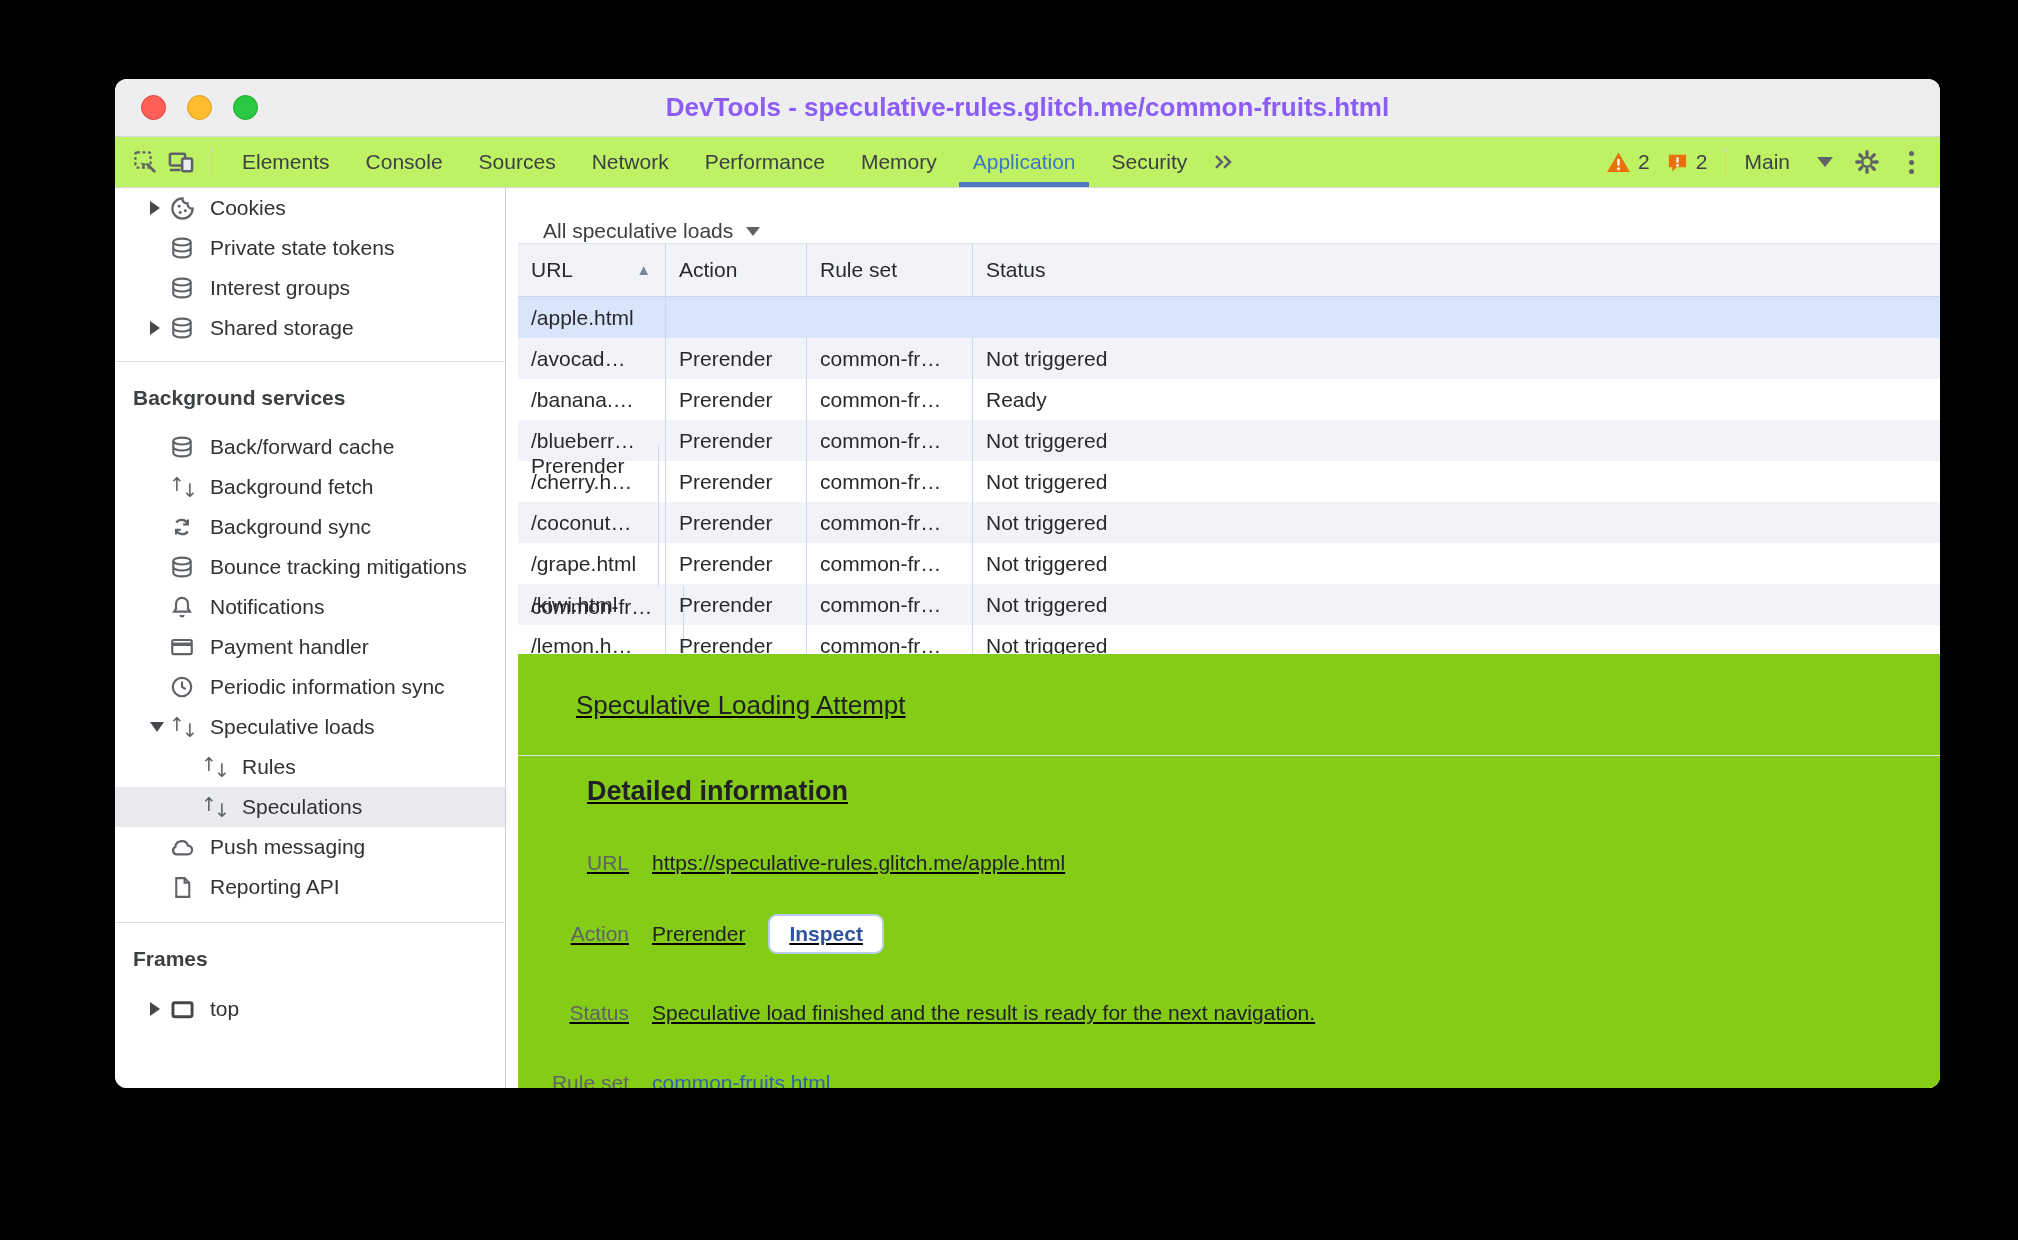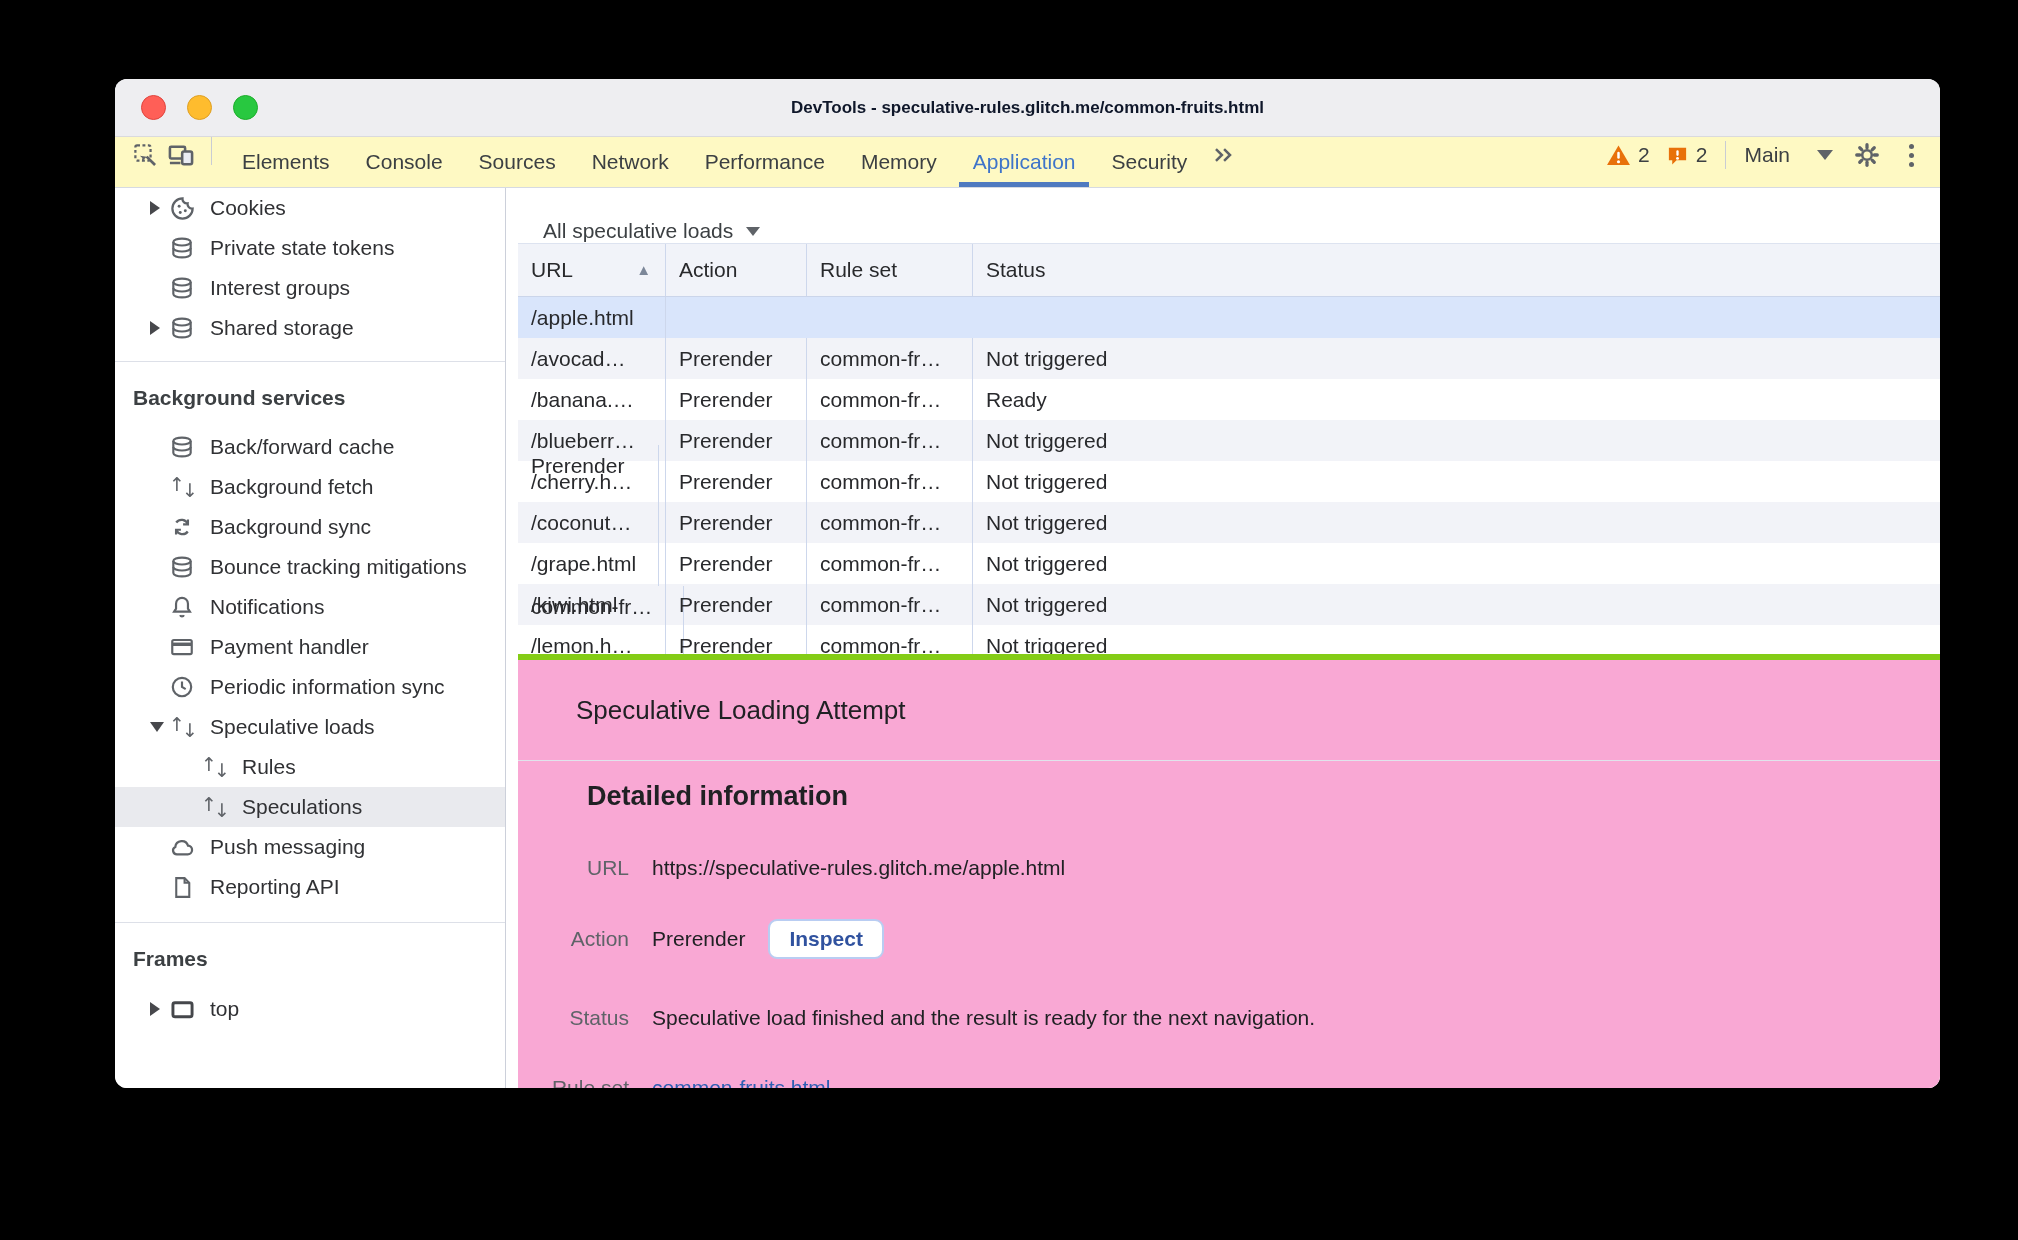--- a/index.html
+++ b/index.html
@@ -9,24 +9,24 @@
           border-radius:12px;overflow:hidden;box-shadow:0 25px 70px rgba(0,0,0,.55);
           display:flex;flex-direction:column;}
   
   .titlebar{position:relative;height:57px;flex:0 0 57px;background:#eeeef1;
             border-bottom:1px solid #dadadd;display:flex;align-items:center;justify-content:center;}
   .lights{position:absolute;left:26px;top:0;height:100%;display:flex;align-items:center;gap:21px;}
   .light{width:23px;height:23px;border-radius:50%;}
   .light.red{background:#ff5f57;border:1px solid #e0443e;}
   .light.yellow{background:#febc2e;border:1px solid #de9f23;}
   .light.green{background:#28c840;border:1px solid #1dad2b;}
-  .win-title{font-size:17px;font-weight:700;color:#0f172a;}
+  .win-title{font-size:26px;font-weight:700;color:#8b5cf6;}
   
-  .tabbar{height:50px;flex:0 0 50px;background:#fef9c3;border-bottom:1px solid #d6dae2;
-          display:flex;align-items:flex-start;color:#3c4043;}
+  .tabbar{height:50px;flex:0 0 50px;background:#bef264;border-bottom:1px solid #d6dae2;
+          display:flex;align-items:center;color:#3c4043;}
   .tb-iconbtn{width:36px;height:36px;display:flex;align-items:center;justify-content:center;flex:0 0 auto;}
   .tb-iconbtn:first-child{margin-left:12px;}
   .tb-sep{width:1px;height:28px;background:#c9ccd4;margin:0 12px;flex:0 0 auto;}
   .tab{position:relative;height:50px;line-height:50px;padding:0 18px;font-size:21px;cursor:default;flex:0 0 auto;}
   .tab.active{color:#3e74c9;}
   .tab.active .underline{position:absolute;left:4px;right:4px;bottom:0;height:5px;background:#4f7ac0;}
   .tb-right{margin-left:auto;display:flex;align-items:center;padding-right:18px;gap:16px;}
   .badge{display:flex;align-items:center;gap:7px;font-size:21px;color:#3c4043;}
   .main-select{display:flex;align-items:center;gap:27px;font-size:21px;color:#3c4043;}
   .caret-down{width:0;height:0;border-left:8px solid transparent;border-right:8px solid transparent;
@@ -58,21 +58,21 @@
   .g-head{height:52px;line-height:52px;background:#f1f3f9;border-bottom:1px solid #cbd5ea;}
   .g-cell{padding-left:13px;border-right:1px solid #cdd7ec;overflow:hidden;white-space:nowrap;box-sizing:border-box;position:relative;}
   .c-url{width:148px;flex:0 0 148px;} .c-action{width:141px;flex:0 0 141px;}
   .c-rule{width:166px;flex:0 0 166px;} .c-status{flex:1;border-right:none;}
   .g-row.stripe{background:#f2f3f8;}
   .g-row.selected{background:#d9e5fb;flex-direction:column;}
   .sort-arrow{position:absolute;right:14px;top:0;font-size:15px;color:#7c8799;}
   .focus-ring{position:absolute;left:-3px;right:5px;top:1px;bottom:1px;border:3px solid #3760ae;
               border-radius:8px;pointer-events:none;}
   
-  .details{flex:1;border-top:6px solid #84cc16;background:#f9a8d4;overflow:hidden;}
+  .details{flex:1;border-top:1px solid #84cc16;background:#84cc16;overflow:hidden;text-decoration:underline;}
   .d-header{height:100px;display:flex;align-items:center;padding-left:58px;
             border-bottom:1px solid #e0e3ec;font-size:26px;color:#202124;}
   .d-section-title{margin:22px 12px 0 69px;font-size:27px;font-weight:700;color:#202124;line-height:26px;}
   .d-row{display:grid;grid-template-columns:111px 1fr;column-gap:23px;align-items:center;
          font-size:21px;margin-top:48px;line-height:22px;}
   .d-row.action{margin-top:40px;}
   .d-label{text-align:right;color:#5f6368;}
   .d-value{color:#202124;display:flex;align-items:center;gap:23px;}
   .btn-inspect{height:36px;padding:0 19px;border:2px solid #b9cdf2;border-radius:9px;background:#fff;
                color:#30529f;font-size:21px;font-weight:700;display:flex;align-items:center;}

